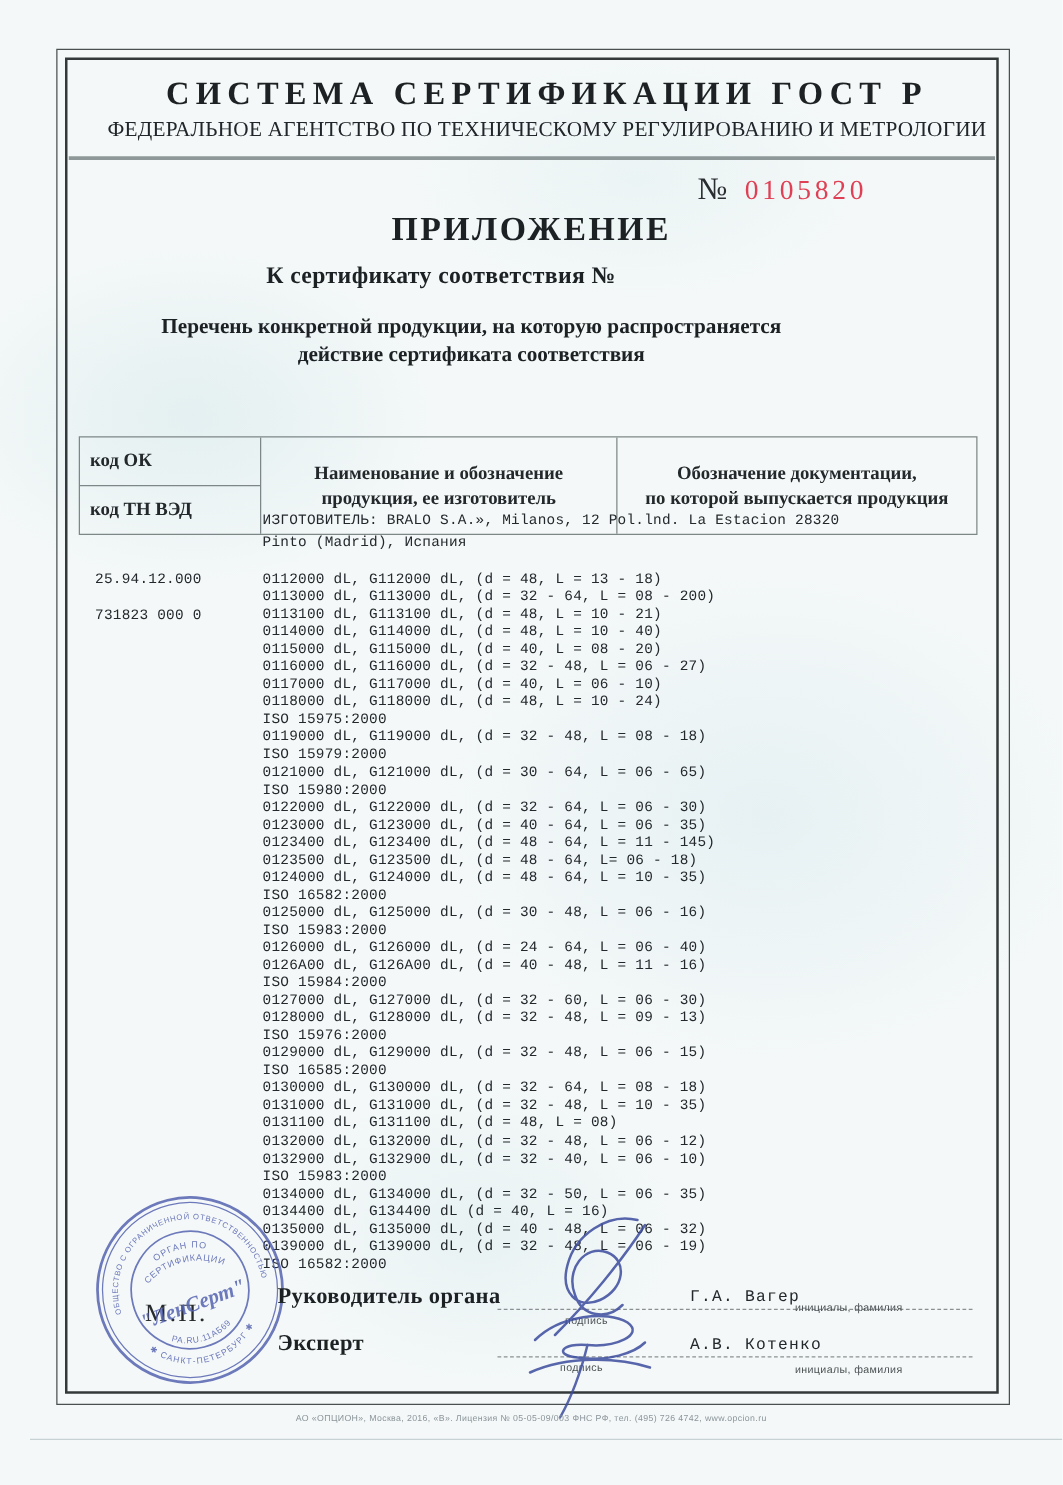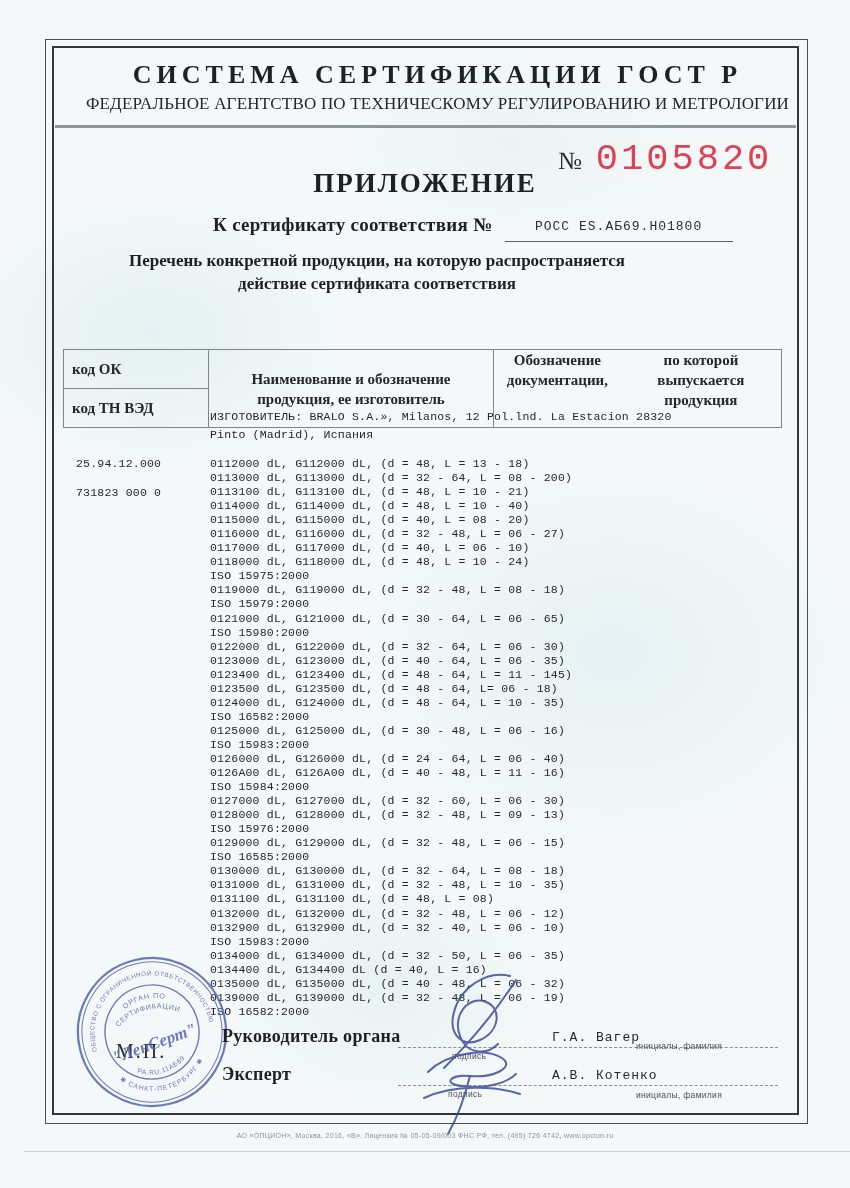--- a/index.html
+++ b/index.html
@@ -16,37 +16,37 @@
   }
   .frame-outer { position:absolute; left:45px; top:39px; width:763px; height:1085px; border:1px solid #4a5052; }
   .frame-inner { position:absolute; left:52px; top:46px; width:747px; height:1069px; border:2px solid #33383a; }
 
   .header-box { position:absolute; left:55px; top:49px; width:741px; height:79px; text-align:center; border-bottom:3px solid #8f9898;padding-left:24px; }
   .sys-title { margin-top:11px; font-size:26px; font-weight:bold; letter-spacing:5px; color:#1d2123; }
   .agency-title { margin-top:4px; font-size:17px; font-weight:normal; letter-spacing:0.2px; color:#21262a; }
 
   .num-block { position:absolute; left:558px; top:138px; display:flex; align-items:baseline; }
   .num-sign { font-size:25px; color:#2a2e30; margin-right:14px; }
-  .num-value { font-family:Liberation Mono, monospace; font-size:37px; letter-spacing:3px; color:#e04055; }
+  .num-value { font-family:Liberation Serif, serif; font-size:22px; letter-spacing:3px; color:#e04055; }
 
   .appendix-title { position:absolute; left:0; top:168px; width:850px; text-align:center; font-size:27px; font-weight:bold; letter-spacing:2px; }
 
   .cert-row { position:absolute; left:213px; top:210px; display:flex; align-items:flex-end; }
   .cert-label { font-size:19px; font-weight:bold; letter-spacing:0.3px; }
   .cert-value-box { margin-left:12px; min-width:228px; text-align:center; border-bottom:1px solid #5c6164; padding-bottom:7px; transform:translateY(6px); }
   .cert-value { font-family:"Liberation Mono", monospace; font-size:13px; letter-spacing:1px; color:#2a2f33; }
 
   .subtitle { position:absolute; left:0; top:249px; width:754px; text-align:center; font-size:17px; font-weight:bold; line-height:23px; }
 
   .tbl { position:absolute; left:63px; top:301px; width:719px; height:79px; border:1px solid #7e8787; display:grid; grid-template-columns:145px 285px 1fr; font-size:15px; font-weight:bold; color:#23282b;margin-top:48px; }
   .tbl-col1 { display:flex; flex-direction:column; border-right:1px solid #7e8787; }
   .tbl-col1 > div { flex:1; display:flex; align-items:center; padding-left:8px; }
   .tbl-col1 > div:first-child { border-bottom:1px solid #7e8787; }
   .tbl-col2 { border-right:1px solid #7e8787; display:flex; flex-direction:column; justify-content:center; text-align:center; line-height:20px; }
-  .tbl-col3 { display:flex; flex-direction:row; justify-content:center; text-align:center; line-height:20px; }
+  .tbl-col3 { display:flex; flex-direction:column; justify-content:center; text-align:center; line-height:20px; }
 
   .mono { font-family:"Liberation Mono", monospace; color:#23282c; }
   .manufacturer { position:absolute; left:210px; top:408px; font-size:11.5px; line-height:18px; letter-spacing:0.2px; }
   .code-ok { position:absolute; left:76px; top:457px; font-size:11.5px; letter-spacing:0.2px; }
   .code-tnved { position:absolute; left:76px; top:486px; font-size:11.5px; letter-spacing:0.2px; }
   .product-list { position:absolute; left:210px; top:457px; font-size:11.5px; line-height:14.05px; letter-spacing:0.2px; white-space:pre; }
 
   .mp-label { position:absolute; left:116px; top:1040px; font-size:20px; letter-spacing:2px; color:#282b2d; }
 
   .sig-label { position:absolute; font-size:18px; font-weight:bold; letter-spacing:0.3px; }
@@ -75,23 +75,20 @@
 
   <div class="num-block">
     <span class="num-sign">№</span>
     <span class="num-value">0105820</span>
   </div>
 
   <div class="appendix-title">ПРИЛОЖЕНИЕ</div>
 
   <div class="cert-row">
     <span class="cert-label">К сертификату соответствия №</span>
-    <span class="cert-value-box">
-      <span class="cert-value">РОСС ES.АБ69.Н01800</span>
-    </span>
   </div>
 
   <div class="subtitle">
     <div>Перечень конкретной продукции,  на которую распространяется</div>
     <div>действие сертификата соответствия</div>
   </div>
 
   <div class="tbl">
     <div class="tbl-col1">
       <div>код ОК</div>

